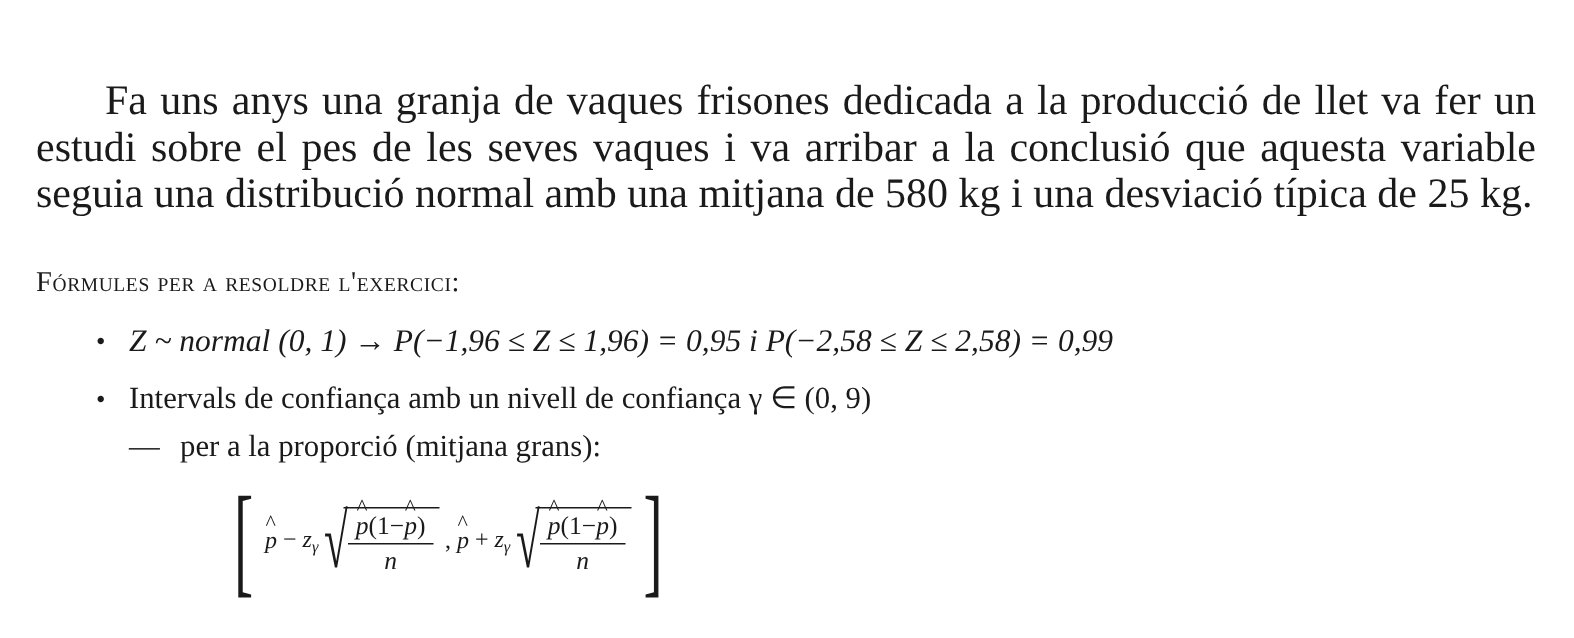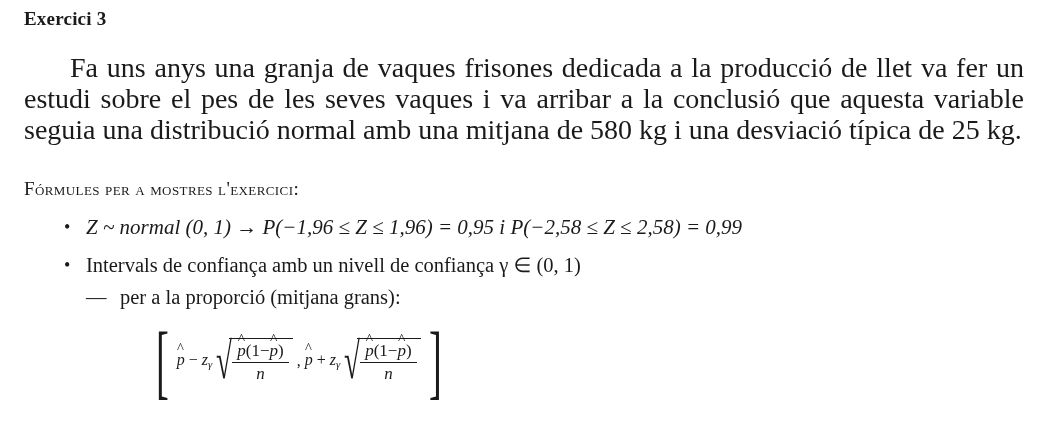--- a/index.html
+++ b/index.html
@@ -164,35 +164,34 @@
     display: inline-block;
     vertical-align: middle;
   }
   .big-it { font-style: italic; font-size: 21px; margin-top: 48px; }
 </style>
 </head>
 <body>
 
 <div class="page">
 
-  <div class="exercise-title">Exercici 3</div>
 
   <div class="body-par">Fa uns anys una granja de vaques frisones dedicada a la producció de llet va fer un estudi sobre el pes de les seves vaques i va arribar a la conclusió que aquesta variable seguia una distribució normal amb una mitjana de 580 kg i una desviació típica de 25 kg.</div>
 
-  <div class="formulas-head">Fórmules per a mostres l'exercici:</div>
+  <div class="formulas-head">Fórmules per a resoldre l'exercici:</div>
 
   <div class="bullets">
     <ul class="lvl1">
       <li>
         <span class="dot">•</span>
         <span class="big-it">Z ~ normal (0, 1) → P(−1,96 ≤ Z ≤ 1,96) = 0,95 i P(−2,58 ≤ Z ≤ 2,58) = 0,99</span>
       </li>
       <li>
         <span class="dot">•</span>
-        <span>Intervals de confiança amb un nivell de confiança γ ∈ (0, 1)</span>
+        <span>Intervals de confiança amb un nivell de confiança γ ∈ (0, 9)</span>
         <div class="sub">
           <span class="dash">—</span>
           <span>per a la proporció (mitjana grans):</span>
         </div>
       </li>
     </ul>
   </div>
 
   <div class="formula-block math">
     <span class="bracket">[</span>

